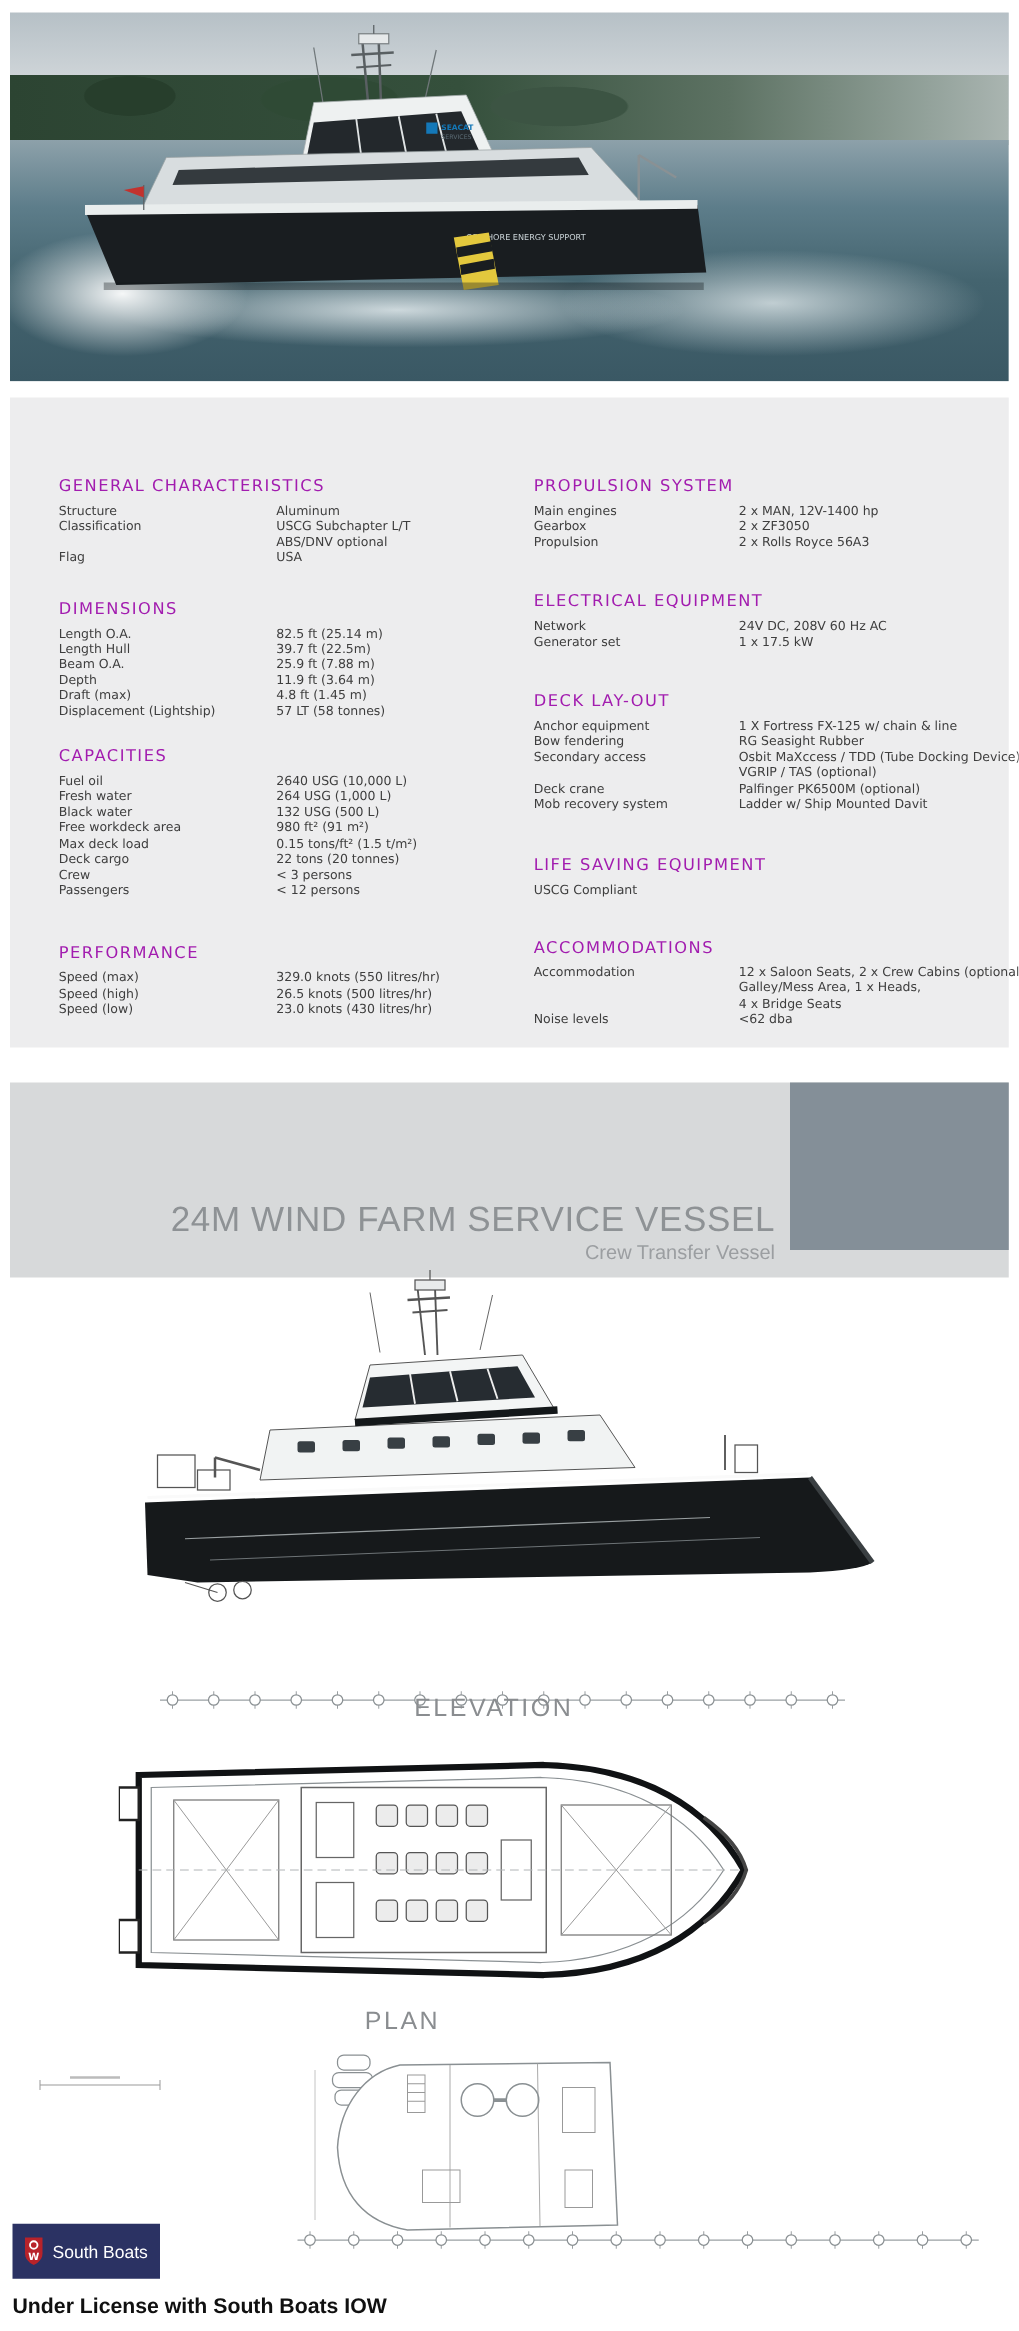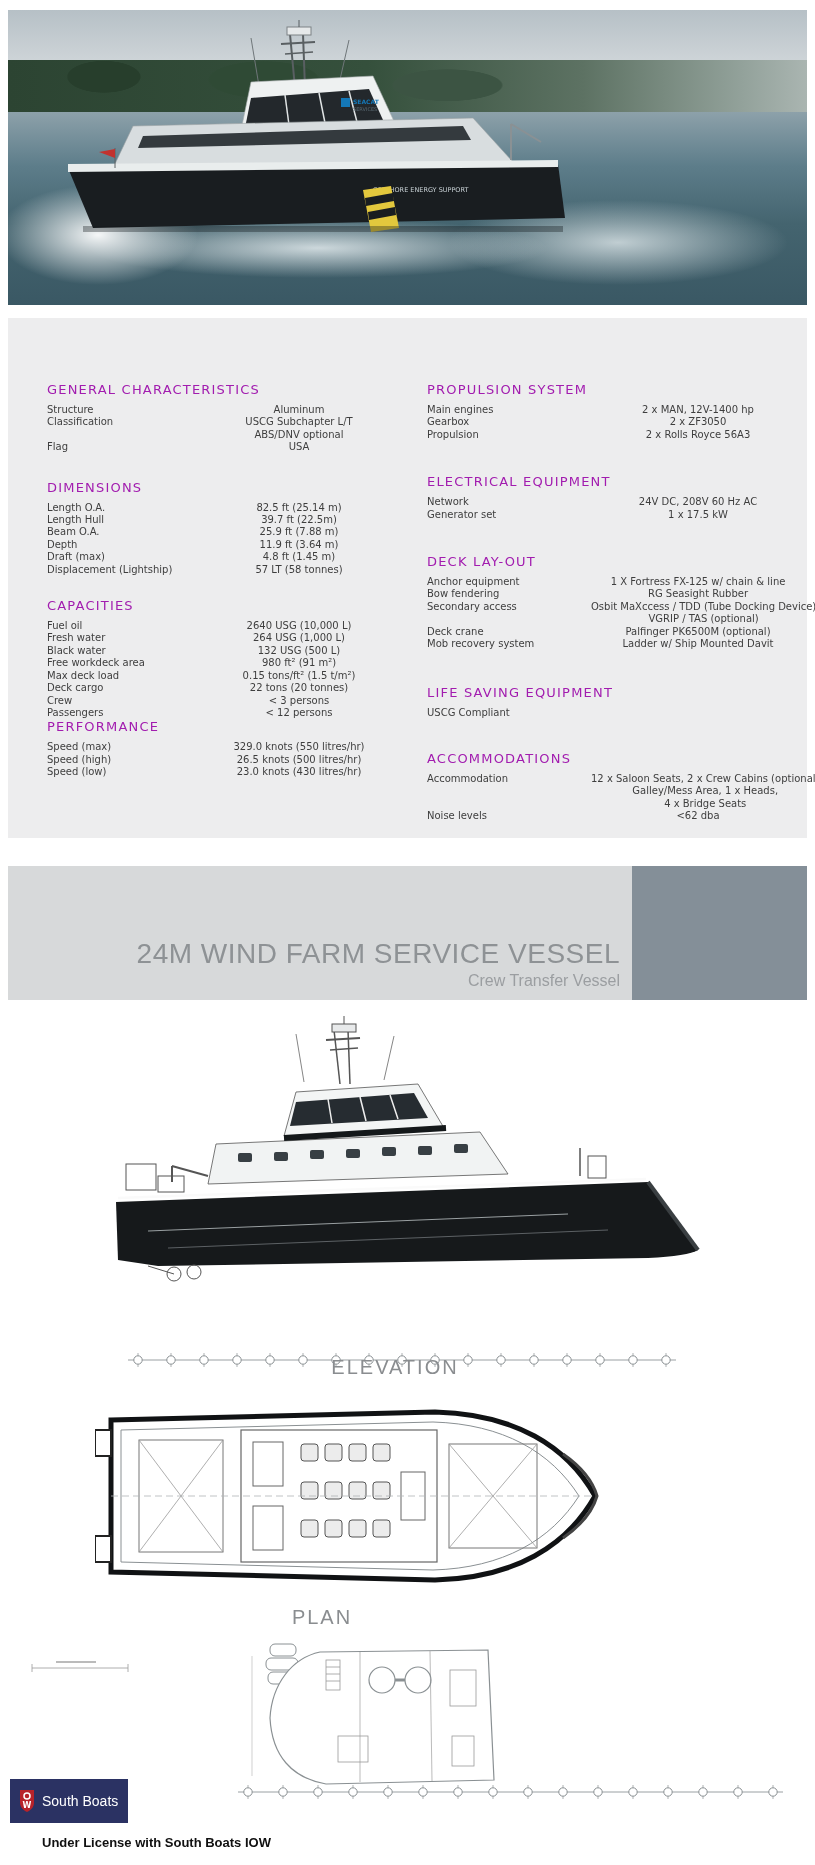--- a/index.html
+++ b/index.html
@@ -30,53 +30,53 @@
   
   .specs{position:absolute;left:8px;top:318px;width:799px;height:520px;background:#ededee;}
   .col{position:absolute;top:64px;}
   .col-left{left:39px;width:330px;}
   .col-right{left:419px;width:378px;}
   .sec-title{color:#a21caf;font-size:13px;letter-spacing:1.2px;margin:0 0 7px 0;}
   .row{display:flex;font-size:10px;line-height:12.4px;color:#3e3e3e;gap:29px;}
   .lbl{flex:none;}
   .col-left .lbl{width:145px;}
   .col-right .lbl{width:135px;}
-  .val{flex:1;text-align:center;}
+  .val{flex:1;}
   .val div{white-space:nowrap;}
   .col-left .sec:nth-child(1){margin-bottom:26px;}
   .col-left .sec:nth-child(2){margin-bottom:22px;}
-  .col-left .sec:nth-child(3){}
+  .col-left .sec:nth-child(3){margin-bottom:36px;}
   .col-right .sec:nth-child(1){margin-bottom:33px;}
   .col-right .sec:nth-child(2){margin-bottom:33px;}
   .col-right .sec:nth-child(3){margin-bottom:35px;}
   .col-right .sec:nth-child(4){margin-bottom:31px;}
 
   
-  .banner{position:absolute;left:8px;top:866px;width:799px;height:134px;background:#d7d9da;}
+  .banner{position:absolute;left:8px;top:866px;width:799px;height:156px;background:#d7d9da;}
   .banner-block{position:absolute;left:624px;top:0;width:175px;height:134px;background:#848f98;}
   .banner-text{position:absolute;right:187px;bottom:10px;text-align:right;
                font-family:"Liberation Sans",sans-serif;}
   .banner-title{font-size:28px;color:#8e9295;letter-spacing:.5px;line-height:32px;}
   .banner-sub{font-size:16px;color:#9b9ea1;margin-top:2px;}
 
   
   .svg-elev{position:absolute;left:88px;top:1016px;}
   .svg-plan{position:absolute;left:95px;top:1394px;}
   .svg-sect{position:absolute;left:20px;top:1640px;}
   .draw-label{position:absolute;font-family:"Liberation Sans",sans-serif;color:#8a8d90;
               letter-spacing:2px;font-size:20px;text-align:center;width:200px;}
   .lbl-elevation{left:295px;top:1356px;}
   .lbl-plan{left:222px;top:1606px;}
 
   
   .logo{position:absolute;left:10px;top:1779px;width:118px;height:44px;background:#2b3263;
         display:flex;align-items:center;gap:6px;padding-left:8px;box-sizing:border-box;}
   .logo-text{color:#fff;font-size:14px;font-family:"Liberation Sans",sans-serif;}
-  .license{position:absolute;left:10px;top:1835px;font-size:13px;font-weight:600;color:#101010;
-           font-family:"Liberation Sans",sans-serif;margin-left:32px;}
+  .license{position:absolute;left:10px;top:1835px;font-size:17px;font-weight:600;color:#101010;
+           font-family:"Liberation Sans",sans-serif;}
 </style>
 </head>
 <body>
 
 <div class="page">
 
   <div class="photo">
     <div class="sky"></div>
     <div class="trees"></div>
     <div class="sea"></div>

